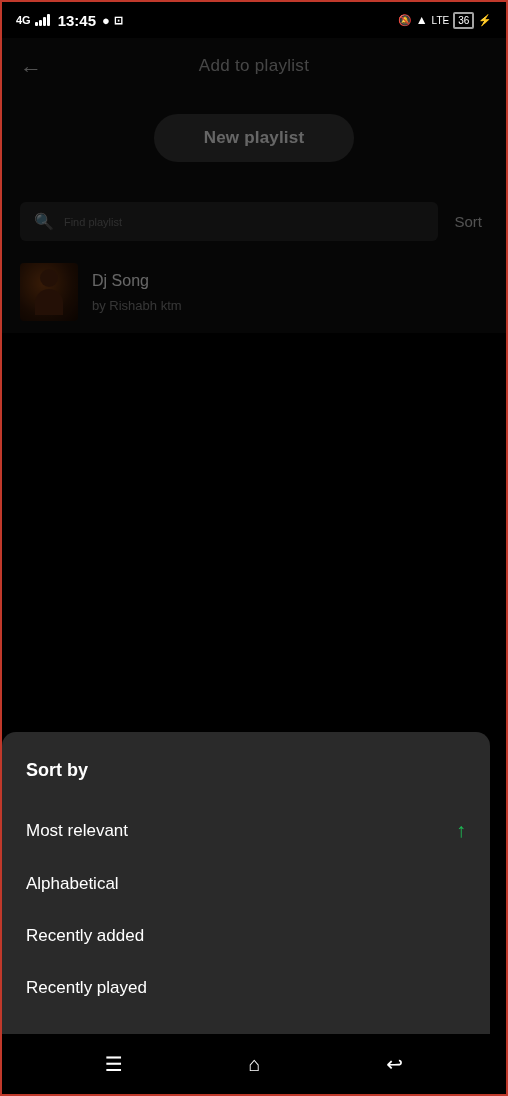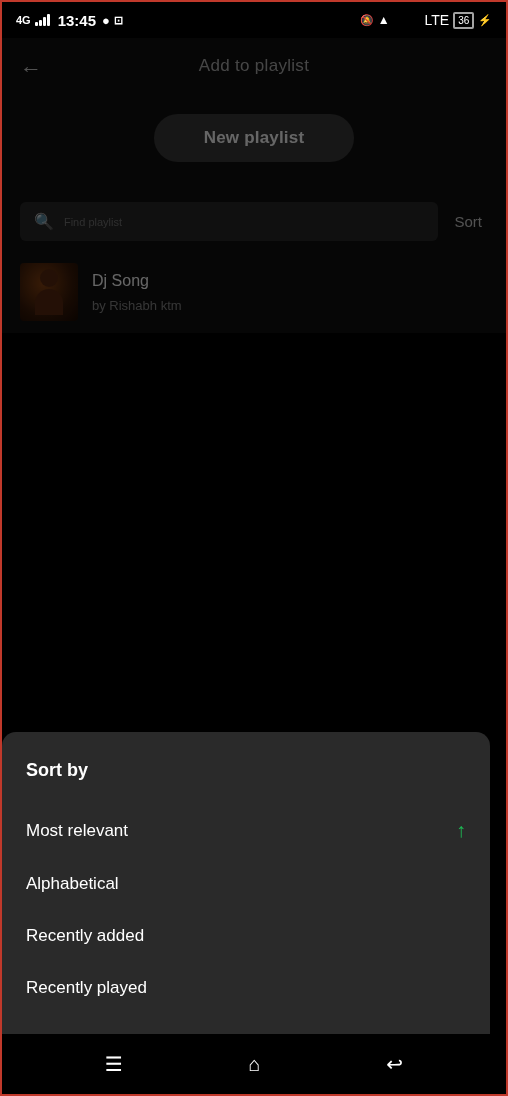--- a/index.html
+++ b/index.html
@@ -275,21 +275,21 @@
       <span style="height:9px;"></span>
       <span style="height:12px;"></span>
     </div>
     <span style="margin-left:4px;font-size:15px;font-weight:700;">13:45</span>
     <span style="font-size:13px;margin-left:2px;">●</span>
     <span style="font-size:11px;">⊡</span>
   </div>
   <div class="status-right">
     <span>🔕</span>
     <span style="font-size:12px;">▲</span>
-    <span style="font-size:14px;margin-left:31px;">LTE</span>
+    <span style="font-size:10px;">LTE</span>
     <span style="border:2px solid #a3a3a3;padding:1px 3px;font-size:10px;border-radius:2px;">36</span>
     <span>⚡</span>
   </div>
 </div>
 
 <div class="main-content">
 
   <div class="header">
     <button class="back-btn">←</button>
     <span class="header-title">Add to playlist</span>

